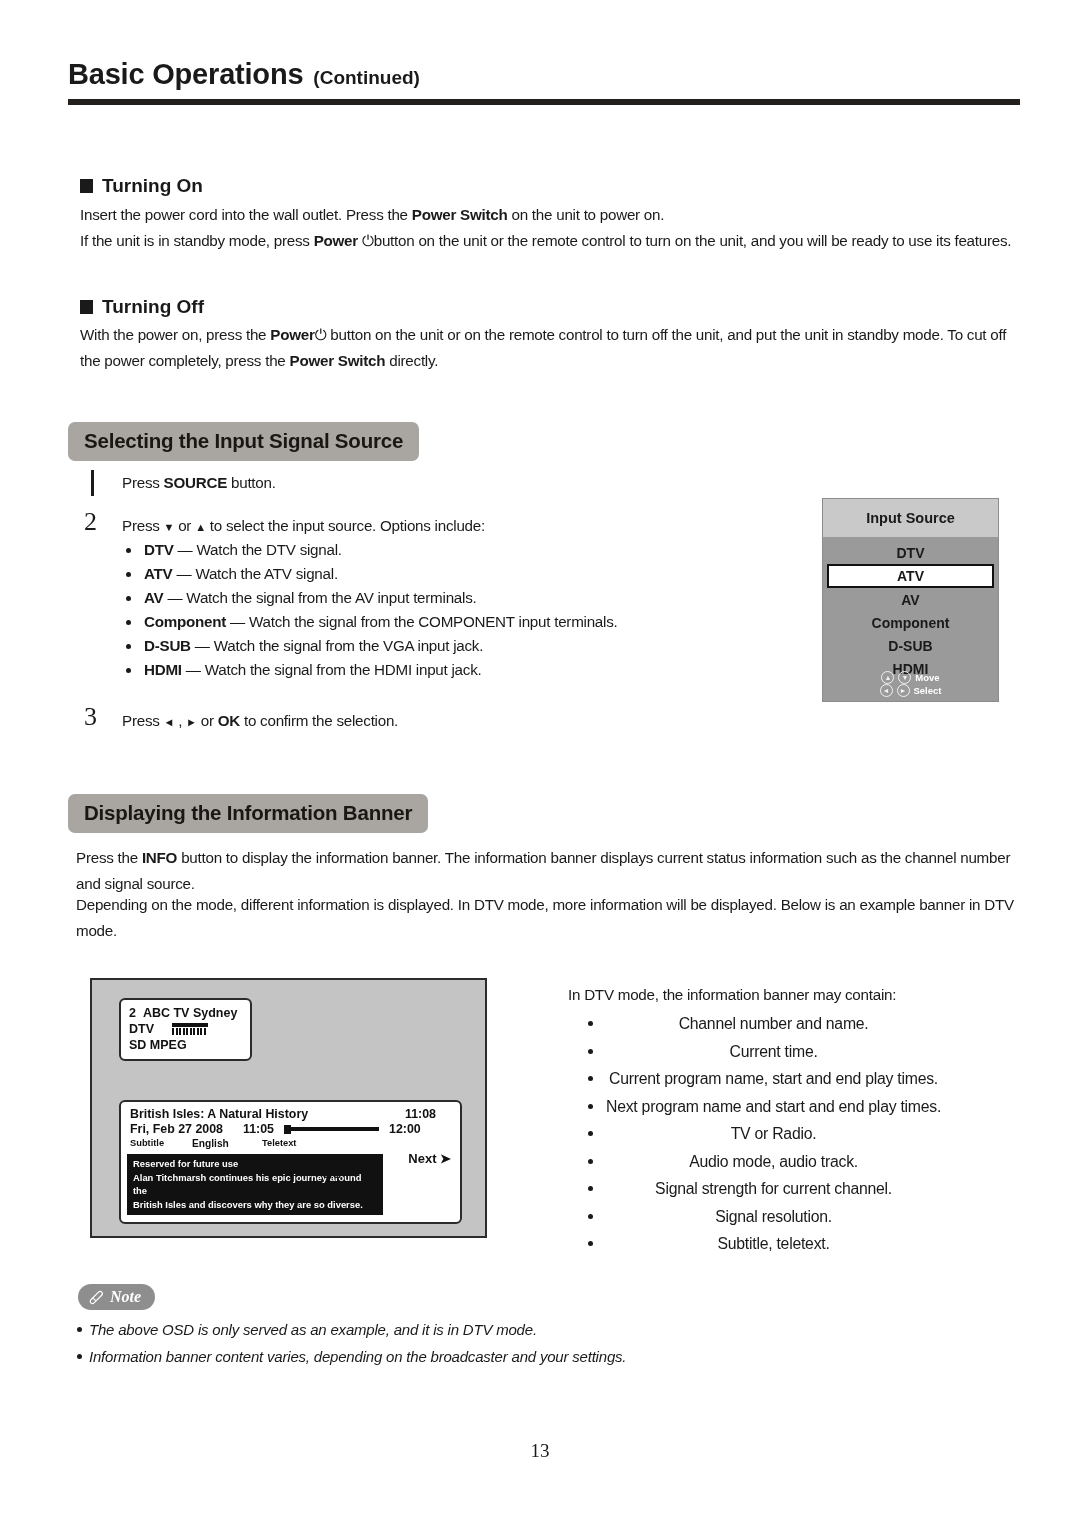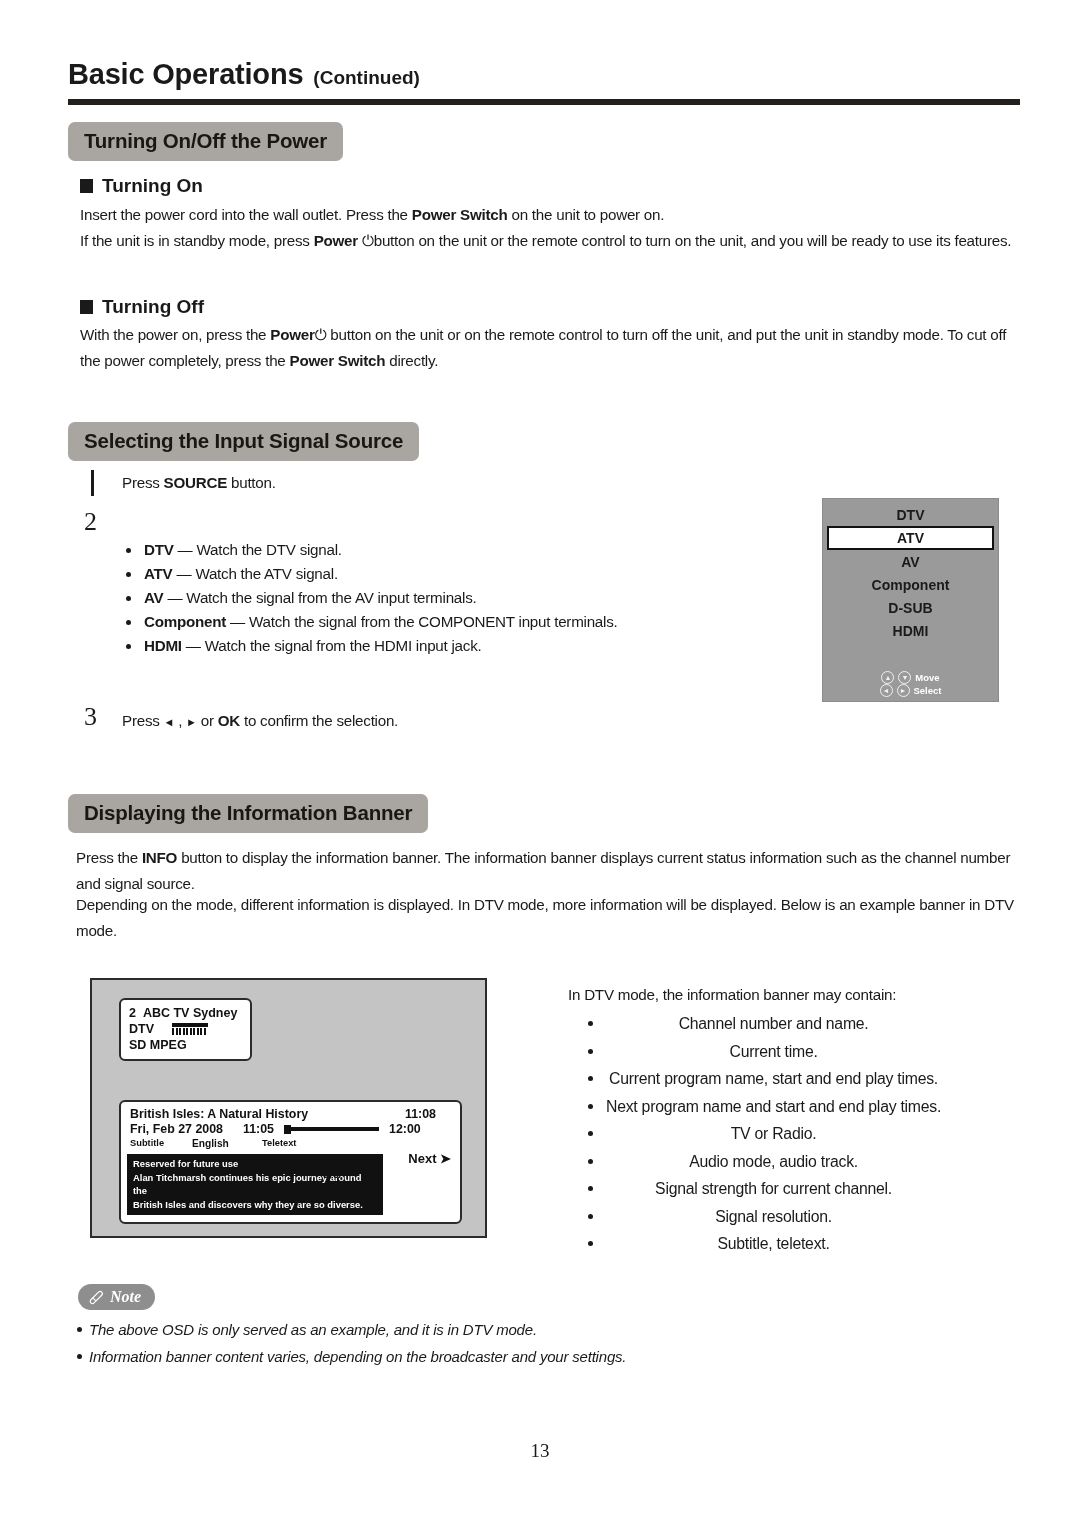--- a/index.html
+++ b/index.html
@@ -418,21 +418,20 @@
 <div class="page">
 
   <div class="page-header">
     <div class="title-line">
       <span class="title-main">Basic Operations</span>
       <span class="title-sub">(Continued)</span>
     </div>
   </div>
   <div class="header-rule"></div>
 
-  <div class="section-pill" style="left:68px; top:122px;">Turning On/Off the Power</div>
 
   <div class="subhead" style="left:80px; top:175px;">
     <span class="sq"></span>
     <span class="txt">Turning On</span>
   </div>
 
   <div class="para" style="left:80px; top:202px; width:940px;">
     <span>Insert the power cord into the wall outlet. Press the </span><b>Power Switch</b><span> on the unit to power on.</span>
   </div>
 
@@ -450,35 +449,40 @@
   </div>
 
   <div class="section-pill" style="left:68px; top:422px;">Selecting the Input Signal Source</div>
 
   <div class="step-num one" style="left:91px; top:470px;"></div>
   <div class="para" style="left:122px; top:470px; width:560px;">
     <span>Press </span><b>SOURCE</b><span> button.</span>
   </div>
 
   <div class="step-num" style="left:84px; top:507px;">2</div>
+  <div class="para" style="left:122px; top:513px; width:620px;">
+    <span>Press </span><span style="font-size:11px;">▼</span><span> or </span><span style="font-size:11px;">▲</span><span> to select the input source. Options include:</span>
+  </div>
 
   <ul class="bullet-list" style="left:122px; top:538px;">
     <li><b>DTV</b><span> — Watch the DTV signal.</span></li>
     <li><b>ATV</b><span> — Watch the ATV signal.</span></li>
     <li><b>AV</b><span> — Watch the signal from the AV input terminals.</span></li>
     <li><b>Component</b><span> — Watch the signal from the COMPONENT input terminals.</span></li>
+    <li><b>D-SUB</b><span> — Watch the signal from the VGA input jack.</span></li>
     <li><b>HDMI</b><span> — Watch the signal from the HDMI input jack.</span></li>
   </ul>
 
   <div class="step-num" style="left:84px; top:702px;">3</div>
   <div class="para" style="left:122px; top:708px; width:620px;">
     <span>Press </span><span style="font-size:11px;">◄</span><span> , </span><span style="font-size:11px;">►</span><span> or </span><b>OK</b><span> to confirm the selection.</span>
   </div>
 
   <div class="osd-input">
+    <div class="osd-head">Input Source</div>
     <div class="osd-items">
       <div class="osd-item">DTV</div>
       <div class="osd-item selected">ATV</div>
       <div class="osd-item">AV</div>
       <div class="osd-item">Component</div>
       <div class="osd-item">D-SUB</div>
       <div class="osd-item">HDMI</div>
     </div>
     <div class="osd-footer">
       <div class="osd-foot-grp">

